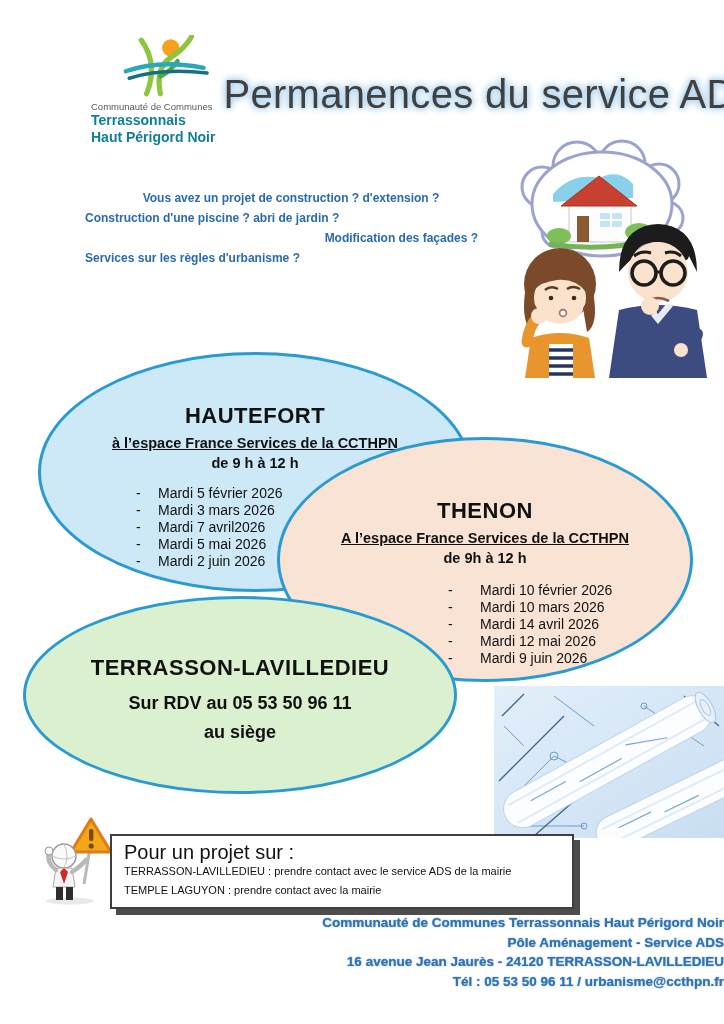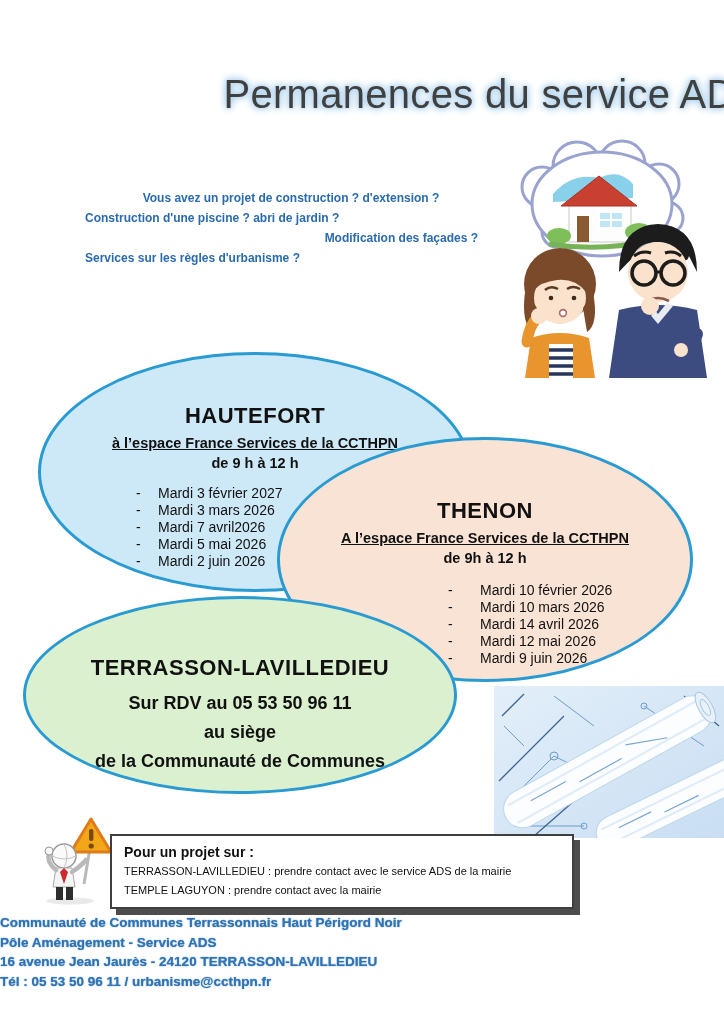--- a/index.html
+++ b/index.html
@@ -42,30 +42,43 @@
   .dash{flex:0 0 auto;}
   #hautefort .dash{width:22px;}
   #thenon .dash{width:32px;}
   .terr-line{font-size:18px;font-weight:bold;line-height:16px;margin-top:13px;}
   .terr-line:first-child{margin-top:14px;}
   
   .blueprint{position:absolute;left:494px;top:686px;width:230px;height:152px;}
   .warn-figure{position:absolute;left:34px;top:814px;width:86px;height:92px;background:#fff;}
   
   .notice{position:absolute;left:110px;top:834px;width:464px;box-sizing:border-box;background:#fff;border:2px solid #3f3f3f;box-shadow:6px 6px 0 #4d4d4d;padding:7px 12px;z-index:4;}
-  .notice-heading{font-size:14px;font-weight:bold;line-height:19px;}
+  .notice-heading{font-size:20px;font-weight:normal;line-height:19px;}
   .notice-line{font-size:11px;line-height:19px;}
   
-  .footer{position:absolute;left:0;top:913px;width:724px;text-align:left;color:#2e74b5;font-weight:bold;font-size:13.5px;line-height:19.5px;text-shadow:0 0 1.3px rgba(46,108,168,.85);}
+  .footer{position:absolute;left:0;top:913px;width:724px;text-align:right;color:#2e74b5;font-weight:bold;font-size:13.5px;line-height:19.5px;text-shadow:0 0 1.3px rgba(46,108,168,.85);}
 </style>
 </head>
 <body>
 
 <div class="poster">
 
+  <div class="logo-card">
+    <svg width="120" height="64" viewBox="0 0 120 74" aria-hidden="true">
+      <circle cx="62" cy="15" r="10" fill="#f6a21d"></circle>
+      <path d="M34 68 Q48 34 28 6" stroke="#8cc63e" stroke-width="6" fill="none" stroke-linecap="round"></path>
+      <path d="M50 68 Q44 38 62 26 Q78 16 86 2" stroke="#8cc63e" stroke-width="6" fill="none" stroke-linecap="round"></path>
+      <path d="M50 48 Q62 42 70 30" stroke="#4ba93f" stroke-width="5" fill="none" stroke-linecap="round"></path>
+      <path d="M10 42 Q50 28 100 38" stroke="#2aa7b8" stroke-width="5" fill="none" stroke-linecap="round"></path>
+      <path d="M14 50 Q52 38 104 44" stroke="#176f80" stroke-width="4" fill="none" stroke-linecap="round"></path>
+    </svg>
+    <div class="logo-l1">Communauté de Communes</div>
+    <div class="logo-l2">Terrassonnais</div>
+    <div class="logo-l3">Haut Périgord Noir</div>
+  </div>
 
   <div class="title-box">
     <span>Permanences du service ADS</span>
   </div>
 
   <div class="intro">
       <div class="intro-line">Vous avez un projet de construction ? d'extension ?</div>
       <div class="intro-line">Construction d'une piscine ? abri de jardin ?</div>
       <div class="intro-line">Modification des façades ?</div>
       <div class="intro-line">Services sur les règles d'urbanisme ?</div>
@@ -135,21 +148,21 @@
     </svg>
   </div>
 
   <div class="loc" id="hautefort">
     <div class="loc-title">HAUTEFORT</div>
     <div class="loc-venue">à l’espace France Services de la CCTHPN</div>
     <div class="loc-hours">de 9 h à 12 h</div>
     <div class="dates">
         <div class="date-item">
           <span class="dash">-</span>
-          <span>Mardi 3 février 2027</span>
+          <span>Mardi 5 février 2026</span>
         </div>
         <div class="date-item">
           <span class="dash">-</span>
           <span>Mardi 3 mars 2026</span>
         </div>
         <div class="date-item">
           <span class="dash">-</span>
           <span>Mardi 7 avril2026</span>
         </div>
         <div class="date-item">
@@ -189,21 +202,20 @@
           <span>Mardi 9 juin 2026</span>
         </div>
       </div>
   </div>
 
   <div class="loc" id="terrasson">
     <div class="loc-title">TERRASSON-LAVILLEDIEU</div>
     <div>
         <div class="terr-line">Sur RDV au 05 53 50 96 11</div>
         <div class="terr-line">au siège</div>
-        <div class="terr-line">de la Communauté de Communes</div>
       </div>
   </div>
 
   <div class="blueprint">
     <svg width="230" height="152" viewBox="0 0 230 152" aria-hidden="true">
       <defs>
         <linearGradient id="bpg" x1="0" y1="0" x2="1" y2="1">
           <stop offset="0" stop-color="#e3effa"></stop>
             <stop offset="1" stop-color="#c9def2"></stop>
         </linearGradient>

